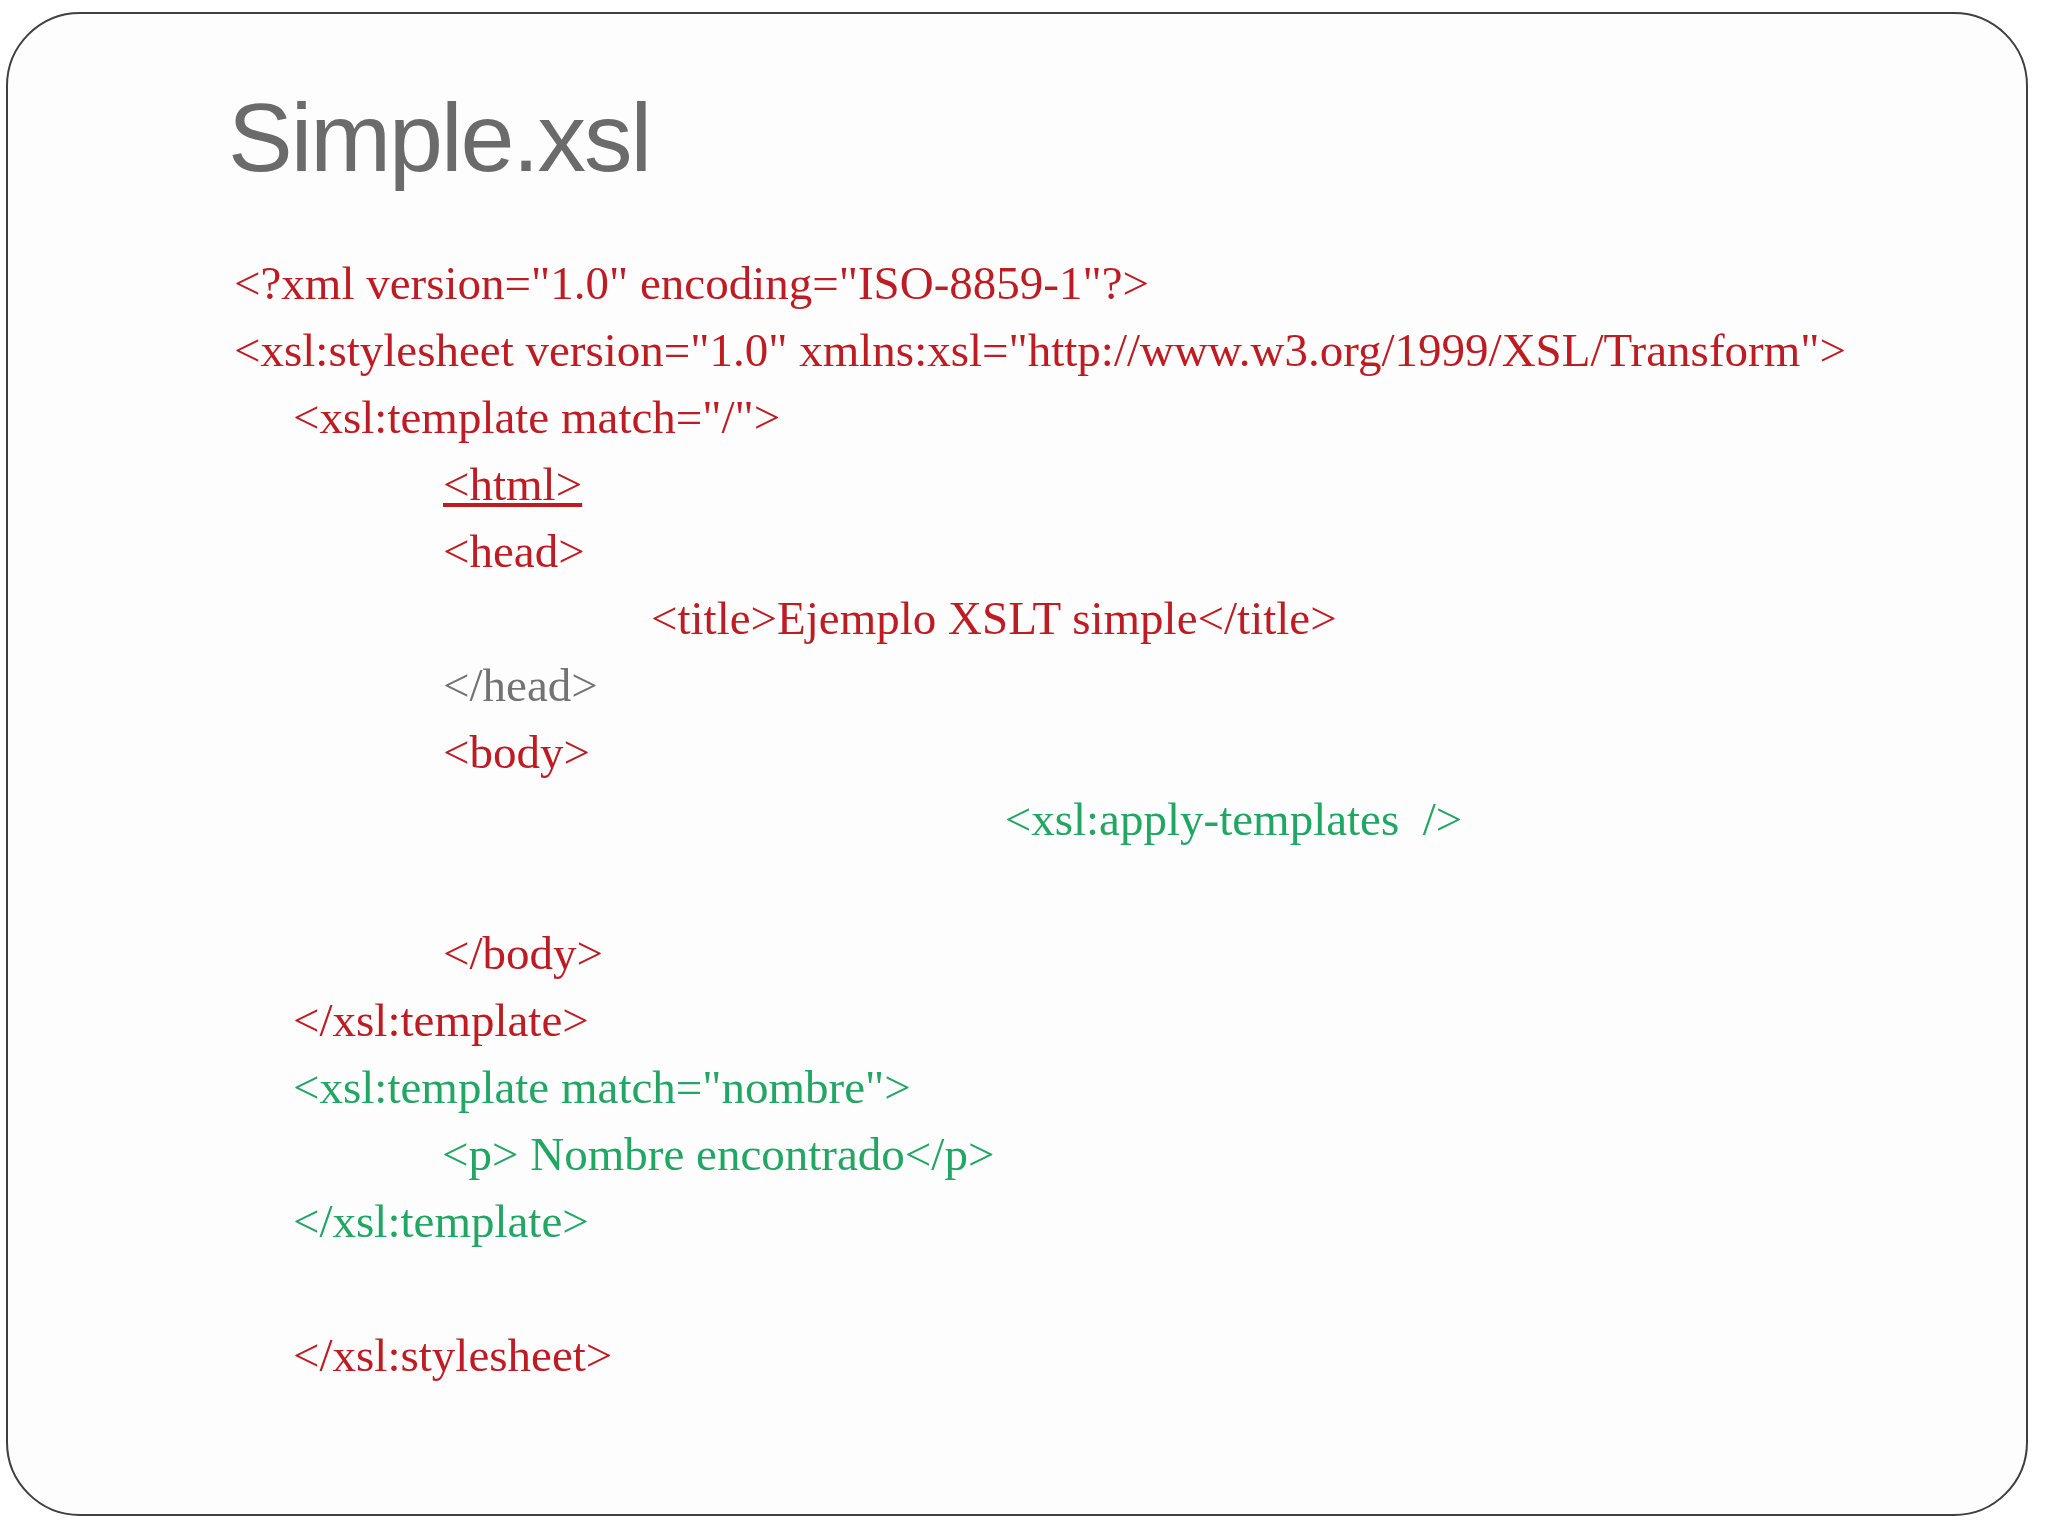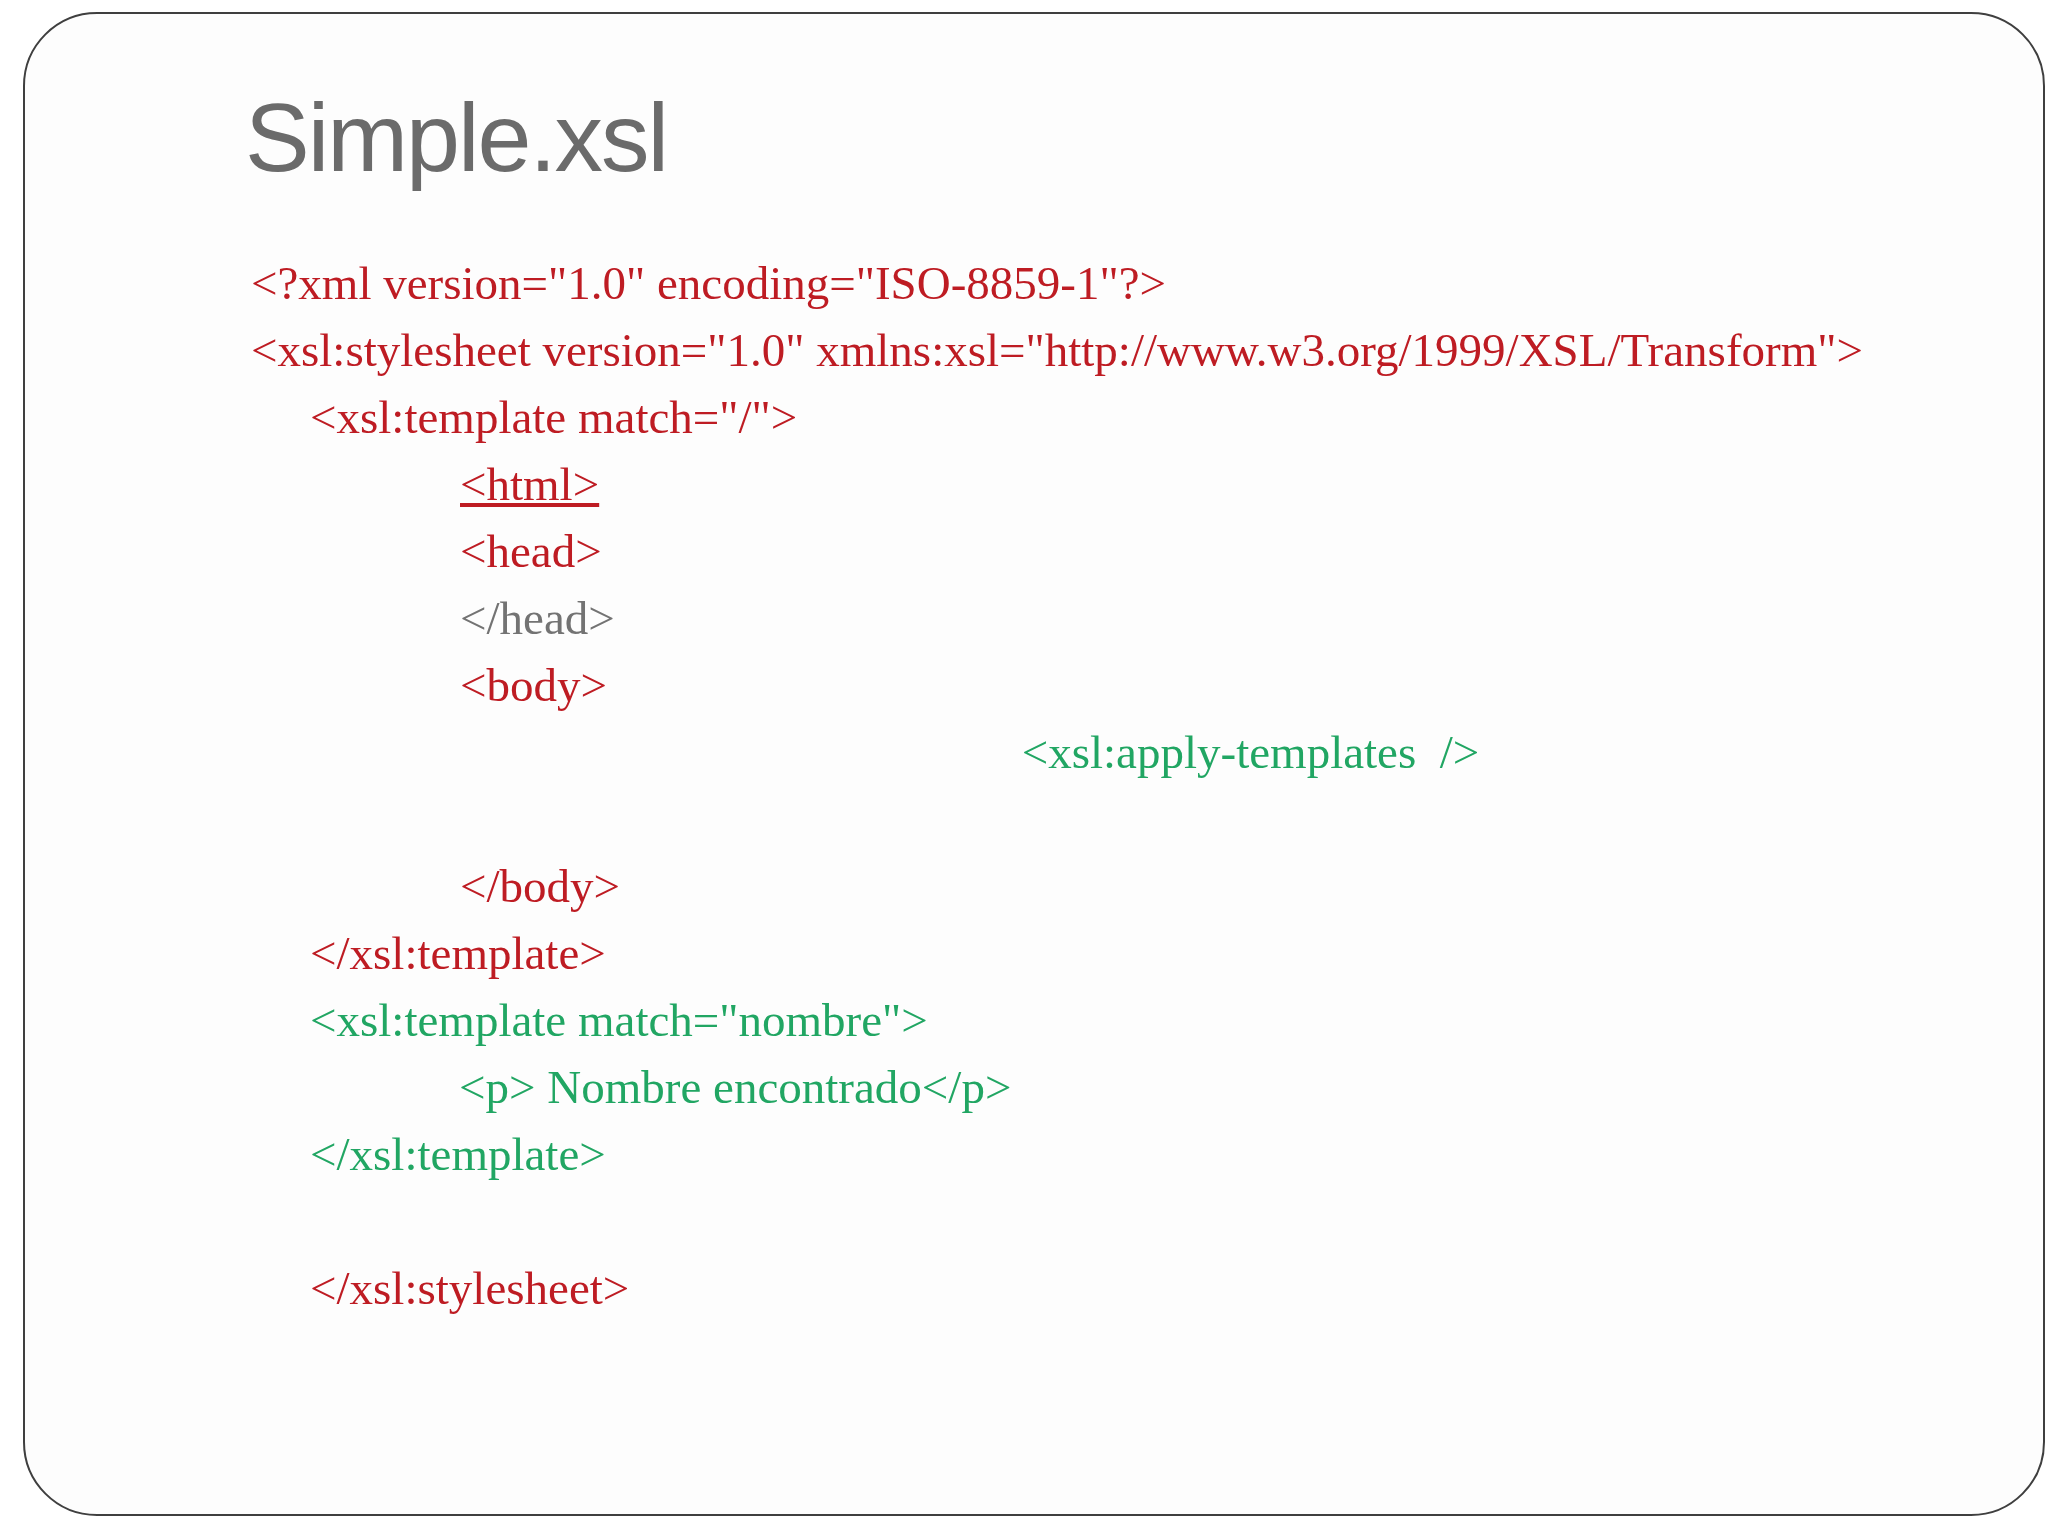--- a/index.html
+++ b/index.html
@@ -12,21 +12,21 @@
   * { margin: 0; padding: 0; box-sizing: border-box; }
   html, body {
     width: 2048px;
     height: 1536px;
     background: #ffffff;
     overflow: hidden;
     font-family: "Liberation Serif", serif;
   }
   .slide {
     position: absolute;
-    left: 23px;
+    left: 6px;
     top: 12px;
     width: 2022px;
     height: 1504px;
     background: var(--slide-bg);
     border: 2px solid var(--border-color);
     border-radius: 74px;
   }
   .slide-title {
     position: absolute;
     left: 220px;
@@ -55,20 +55,21 @@
 <body>
 
 <div class="slide">
   <div class="slide-title">Simple.xsl</div>
   <div class="code-block">
       <div class="code-line" style="padding-left: 0px; color: rgb(190, 28, 35);">&lt;?xml version="1.0" encoding="ISO-8859-1"?&gt;</div>
       <div class="code-line" style="padding-left: 0px; color: rgb(190, 28, 35);">&lt;xsl:stylesheet version="1.0" xmlns:xsl="http://www.w3.org/1999/XSL/Transform"&gt;</div>
       <div class="code-line" style="padding-left: 59px; color: rgb(190, 28, 35);">&lt;xsl:template match="/"&gt;</div>
       <div class="code-line" style="padding-left: 209px; color: rgb(190, 28, 35); text-decoration: underline;">&lt;html&gt;</div>
       <div class="code-line" style="padding-left: 209px; color: rgb(190, 28, 35);">&lt;head&gt;</div>
+      <div class="code-line" style="padding-left: 417px; color: rgb(190, 28, 35);">&lt;title&gt;Ejemplo XSLT simple&lt;/title&gt;</div>
       <div class="code-line" style="padding-left: 209px; color: #737373;">&lt;/head&gt;</div>
       <div class="code-line" style="padding-left: 209px; color: rgb(190, 28, 35);">&lt;body&gt;</div>
       <div class="code-line" style="padding-left: 239px; color: rgb(33, 166, 99); text-align: center;">&lt;xsl:apply-templates  /&gt;</div>
       <div class="code-line" style="padding-left: 0px; color: rgb(190, 28, 35);">&nbsp;</div>
       <div class="code-line" style="padding-left: 209px; color: rgb(190, 28, 35);">&lt;/body&gt;</div>
       <div class="code-line" style="padding-left: 59px; color: rgb(190, 28, 35);">&lt;/xsl:template&gt;</div>
       <div class="code-line" style="padding-left: 59px; color: rgb(33, 166, 99);">&lt;xsl:template match="nombre"&gt;</div>
       <div class="code-line" style="padding-left: 208px; color: rgb(33, 166, 99);">&lt;p&gt; Nombre encontrado&lt;/p&gt;</div>
       <div class="code-line" style="padding-left: 59px; color: rgb(33, 166, 99);">&lt;/xsl:template&gt;</div>
       <div class="code-line" style="padding-left: 0px; color: rgb(190, 28, 35);">&nbsp;</div>

